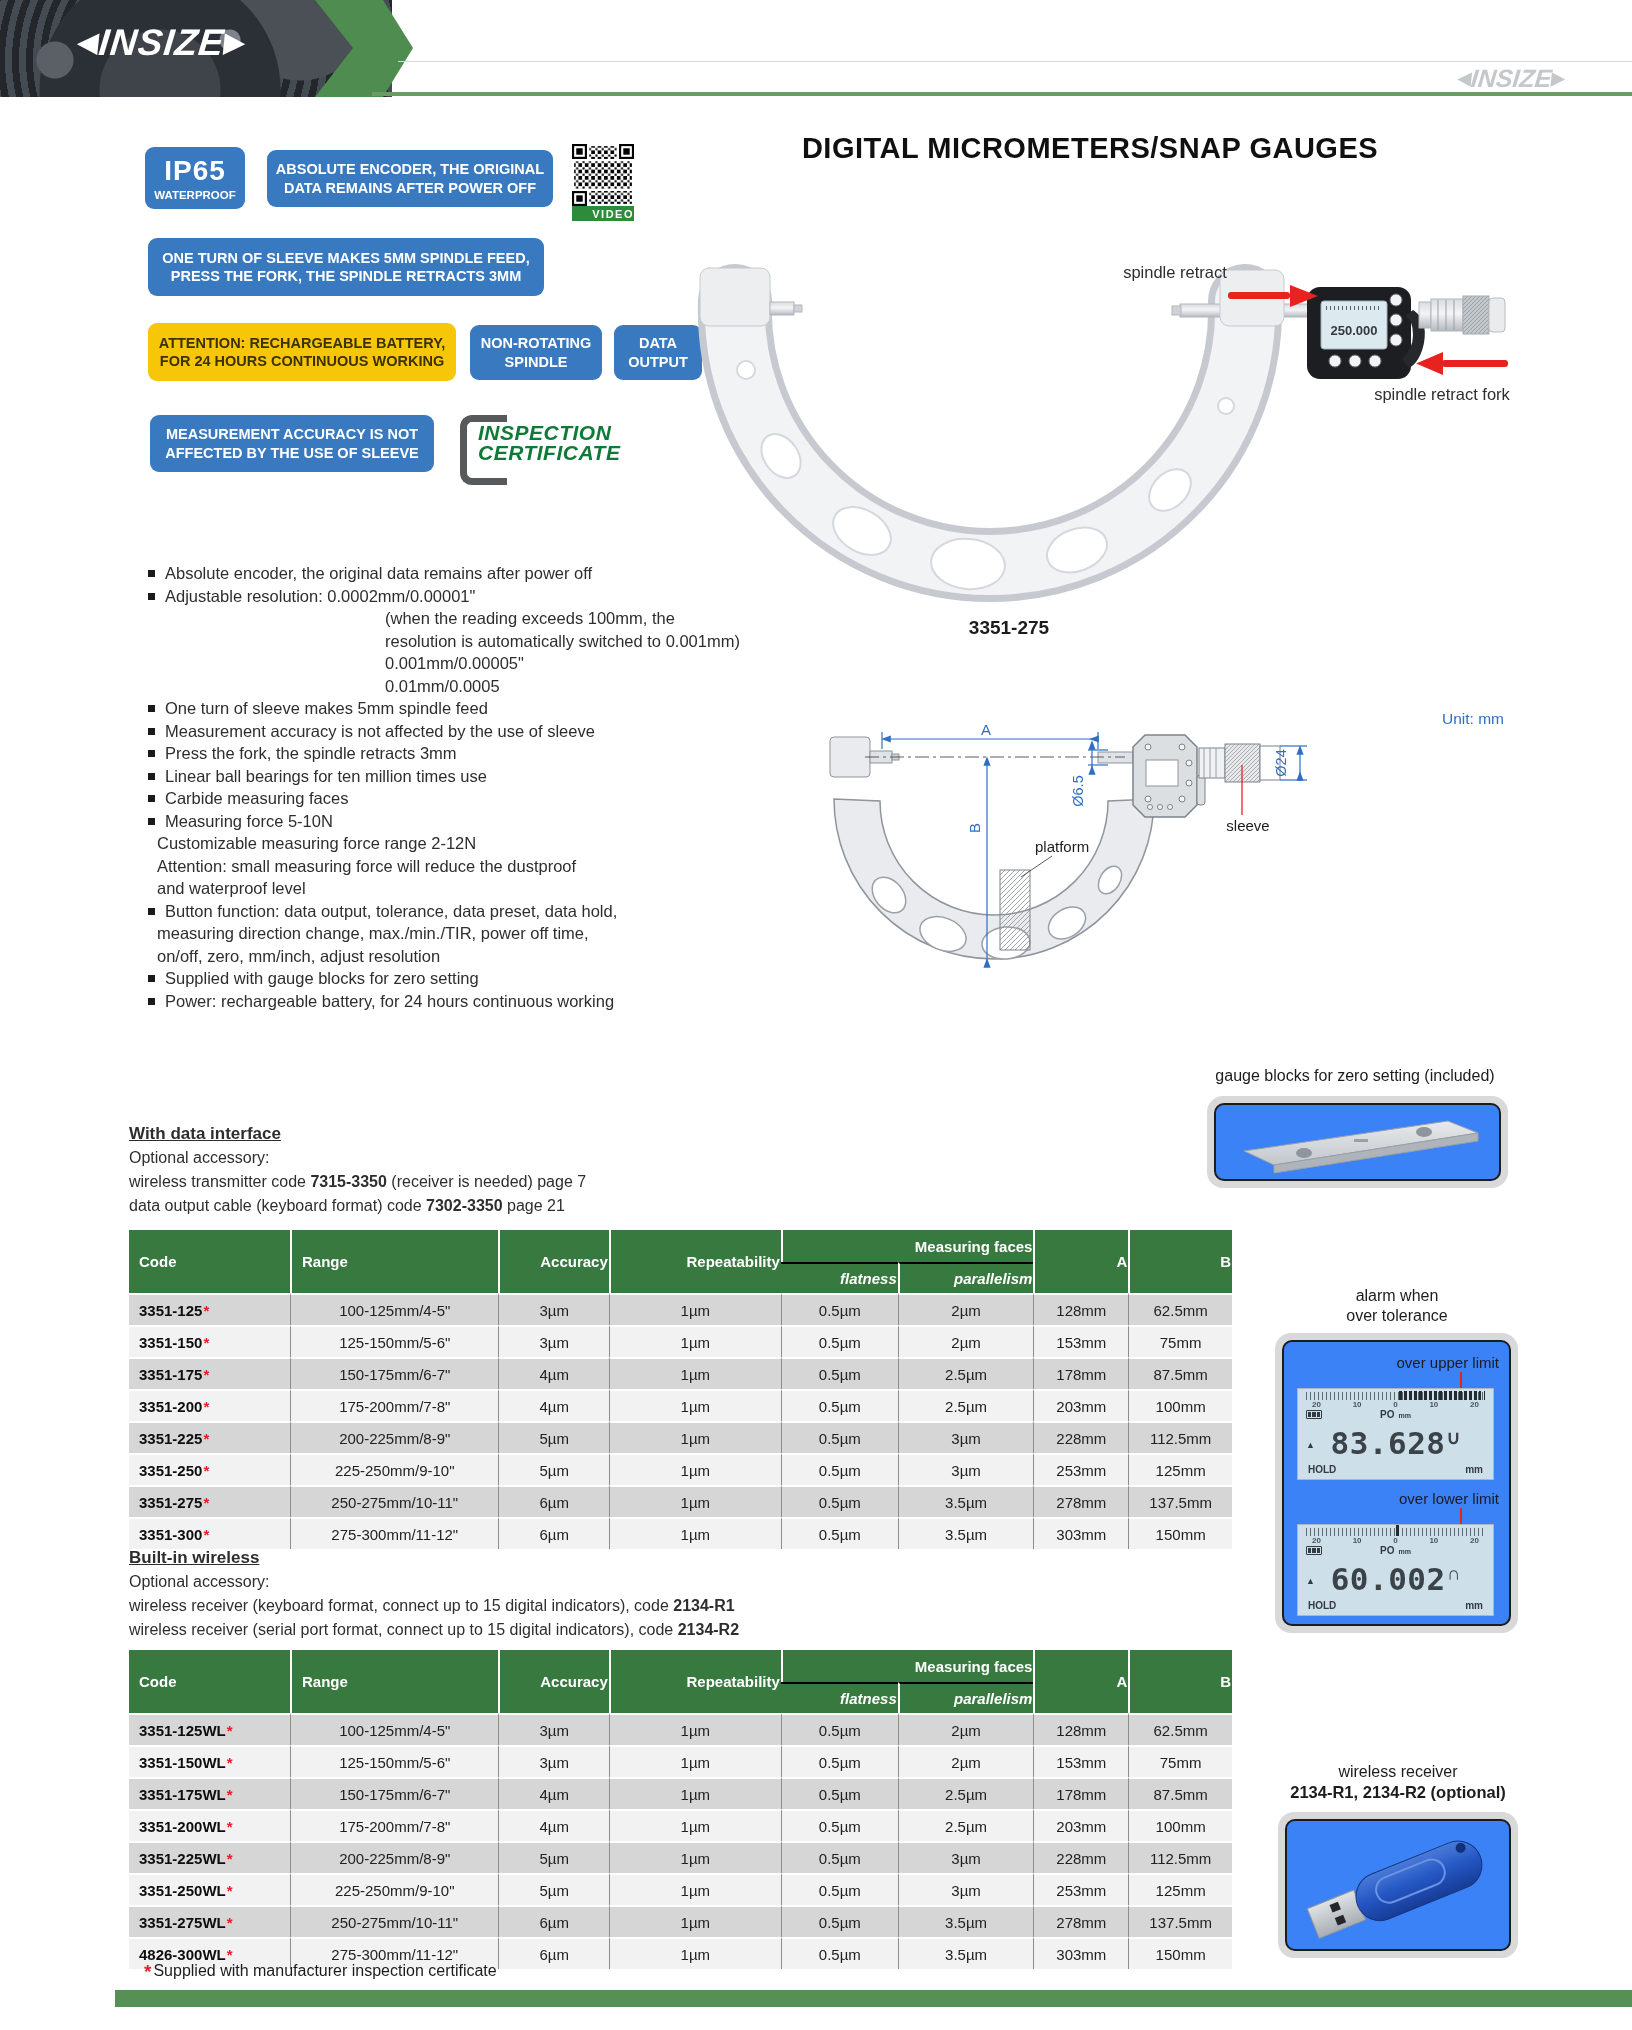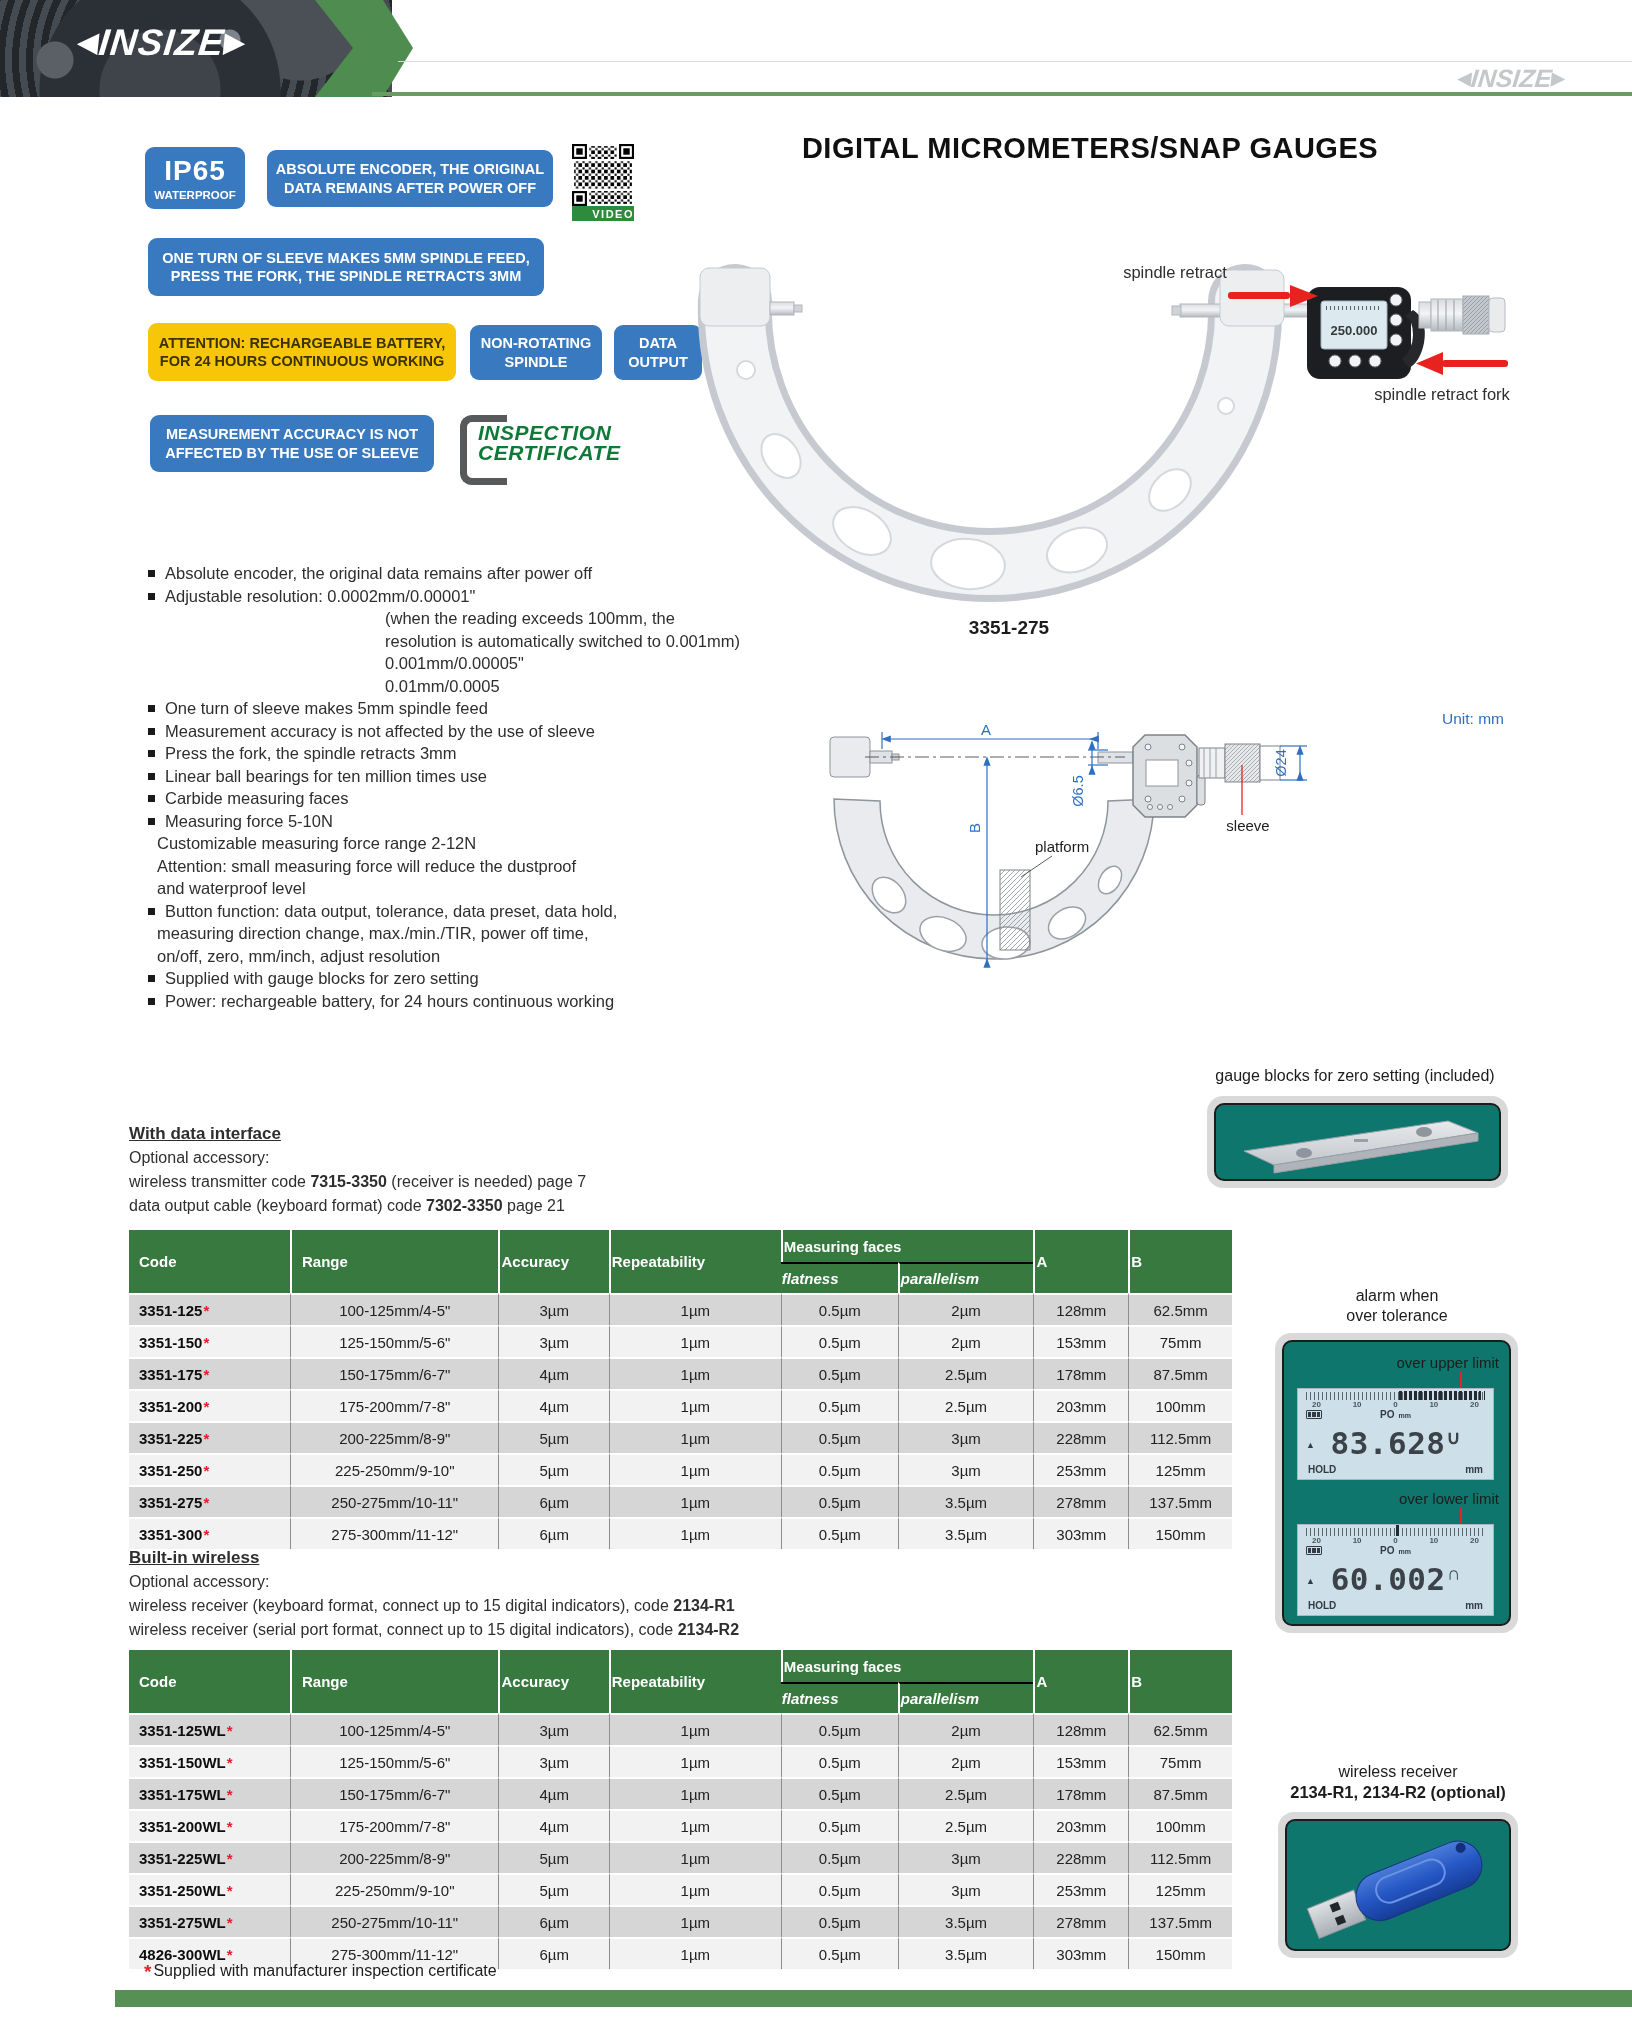--- a/index.html
+++ b/index.html
@@ -68,42 +68,42 @@
   .sect .h{font-weight:bold;font-size:17px;text-decoration:underline;}
   .sect b{font-weight:bold;}
   #wdi{left:129px;top:1122px;width:640px;}
   #biw{left:129px;top:1546px;width:840px;}
 
   
   table.spec{position:absolute;left:129px;width:1103px;border-collapse:separate;
     border-spacing:0;table-layout:fixed;font-size:15px;}
   #t1{top:1230px;} #t2{top:1650px;}
   .spec thead th{background:#37793f;color:#fff;font-weight:bold;border-left:2px solid #fff;
-    text-align:left;vertical-align:middle;}
+    text-align:right;vertical-align:middle;}
   .spec thead tr:first-child th{height:30px;}
   .spec thead tr.sub th{height:27px;border-top:2px solid #000000;font-style:italic;}
   .spec thead th:first-child{border-left:none;}
   .spec thead th.al{text-align:left;padding-left:10px;}
   .spec tbody td{height:28px;text-align:center;color:#222;border-top:2px solid #fff;}
   .spec tbody td:not(:first-child){border-left:1px solid #8d8d8d;}
   .spec tbody tr:nth-child(odd) td{background:#d6d6d6;}
   .spec tbody tr:nth-child(even) td{background:#f2f2f2;}
   .spec tbody td.code{font-weight:bold;text-align:left;padding-left:10px;color:#0d0d0d;}
   .star{color:#e31e24;font-weight:bold;}
   .spec .star{margin-left:1px;}
 
   .footnote{left:126px;top:1961px;font-size:16px;color:#1c1c1c;margin-left:18px;}
   .footnote .star{font-size:19px;vertical-align:-2px;margin-right:2px;}
   .footer-bar{left:115px;top:1990px;width:1517px;height:17px;background:#569055;}
 
   
   .cap{position:absolute;text-align:center;font-size:16px;color:#1c1c1c;line-height:20px;}
   .cap .bold{font-weight:bold;font-size:16.5px;}
   .graybox{position:absolute;background:#d9d9d9;border-radius:16px;padding:7px;box-sizing:border-box;}
-  .whitebox{width:100%;height:100%;background:#0f766e;border:2px solid #1c1c1c;border-radius:10px;
+  .whitebox{width:100%;height:100%;background:#3b82f6;border:2px solid #1c1c1c;border-radius:10px;
     box-sizing:border-box;position:relative;overflow:hidden;}
 
   #gauge-label{left:1190px;top:1066px;width:330px;}
   #gauge-box{left:1207px;top:1096px;width:301px;height:92px;}
   #alarm-label{left:1278px;top:1286px;width:238px;}
   #alarm-box{left:1275px;top:1333px;width:243px;height:300px;}
   #wireless-label{left:1258px;top:1762px;width:280px;}
   #wireless-box{left:1278px;top:1812px;width:240px;height:146px;}
 
   .limit-label{position:absolute;right:10px;font-size:15px;color:#1c1c1c;}

